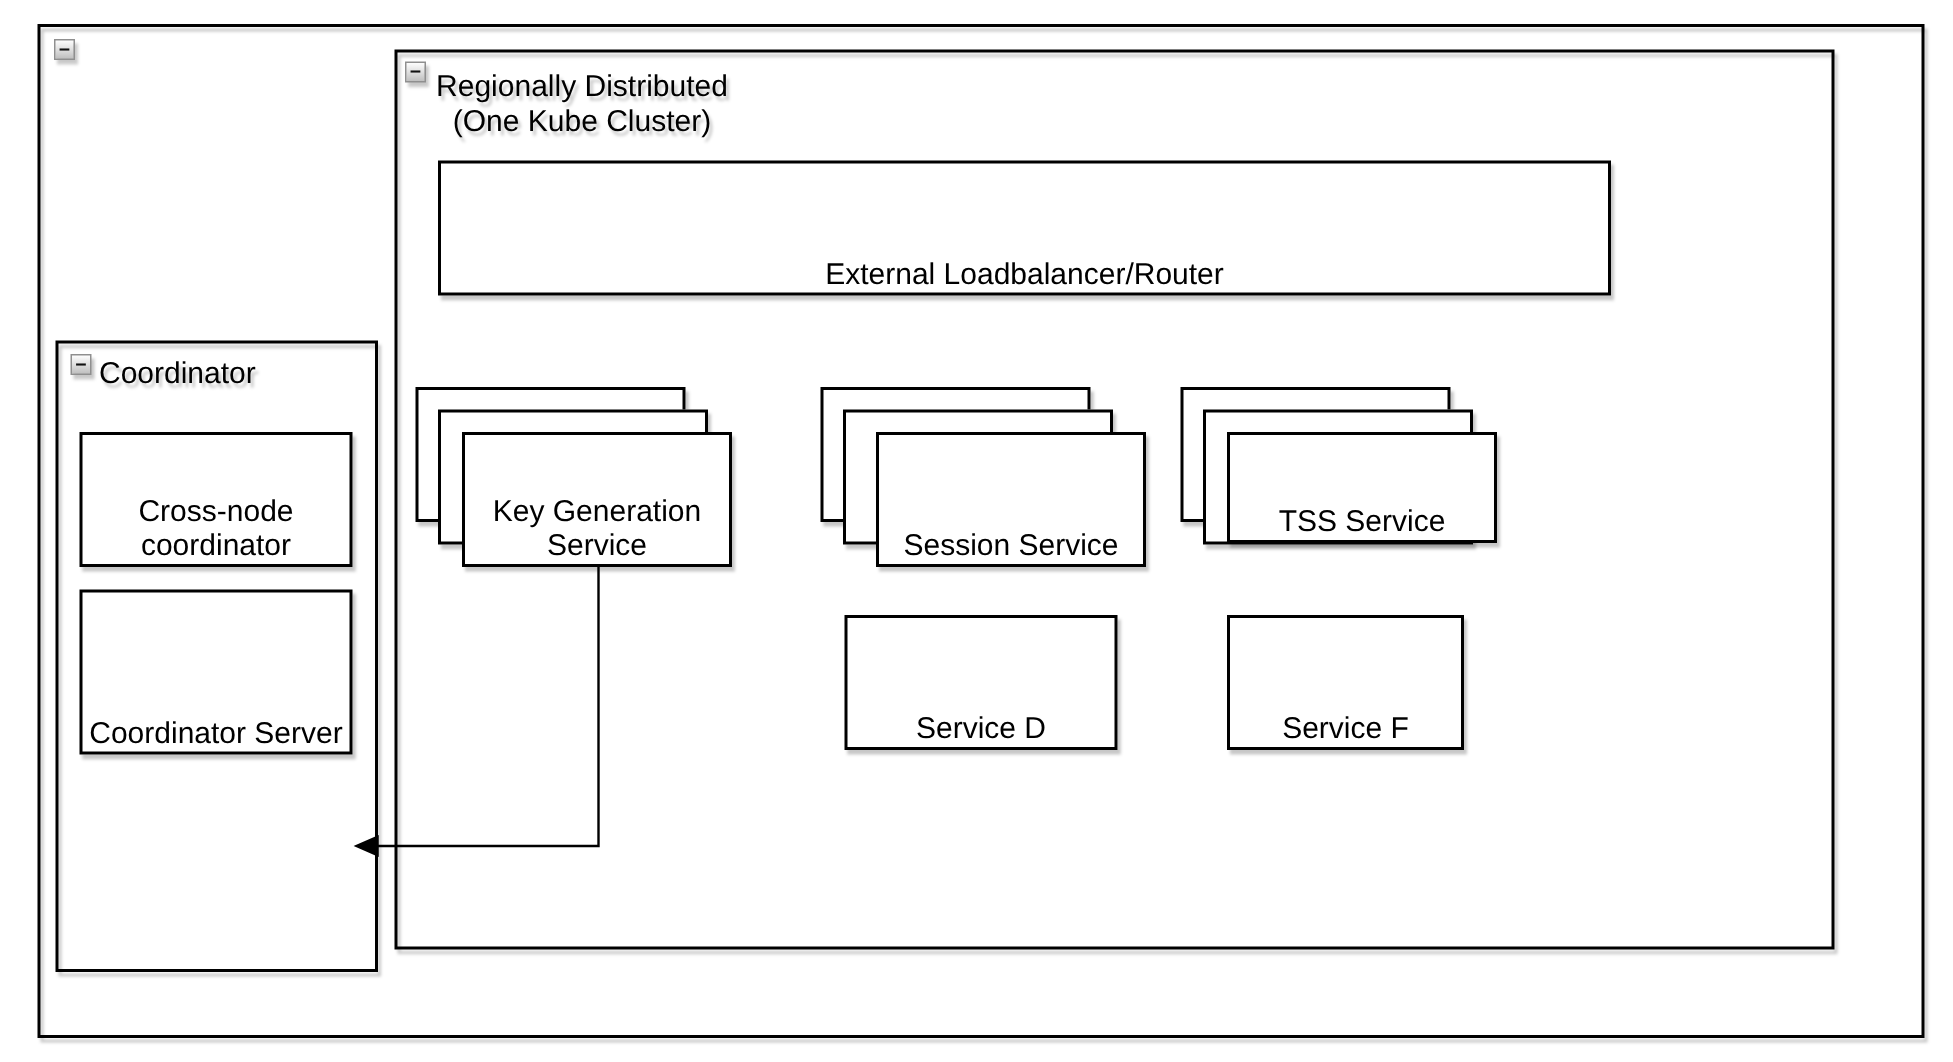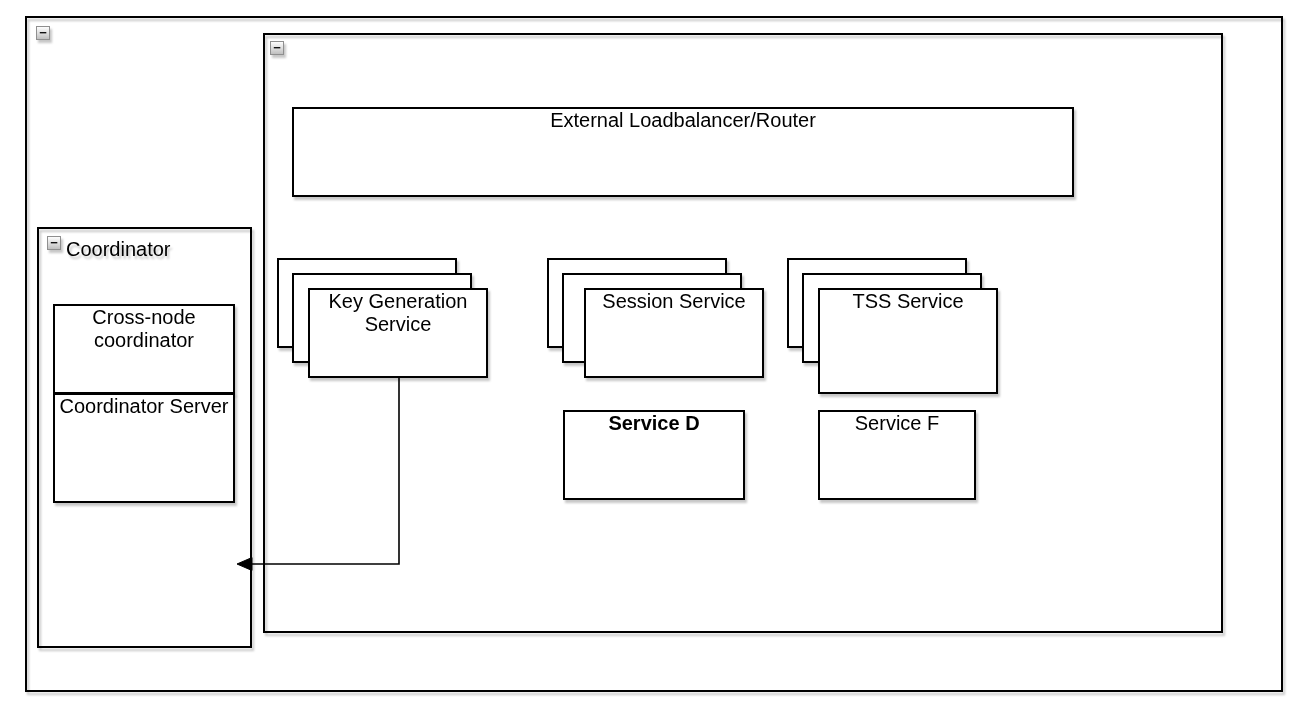--- a/index.html
+++ b/index.html
@@ -4,21 +4,21 @@
 <style>
   html,body{margin:0;padding:0;background:#ffffff;}
   .canvas{
     position:relative;width:1302px;height:708px;background:#ffffff;overflow:hidden;
     font-family:"Liberation Sans","DejaVu Sans",sans-serif;color:#000;
   }
   .canvas *{box-sizing:border-box;}
   .shape{position:absolute;border:2px solid #000;filter:drop-shadow(2px 3px 1px rgba(0,0,0,0.22));}
   .container{background:transparent;}
   .box{
-    background:#ffffff;display:flex;align-items:flex-start;justify-content:center;
+    background:#ffffff;display:flex;align-items:flex-end;justify-content:center;
     text-align:center;font-size:20px;line-height:23px;white-space:pre-line;
   }
   .stackback{position:absolute;width:180px;height:90px;background:#ffffff;border:2px solid #000;
     filter:drop-shadow(2px 3px 1px rgba(0,0,0,0.22));}
   .ctitle{position:absolute;font-size:20px;line-height:23px;white-space:pre-line;}
   .center{text-align:center;}
   .collapse{
     position:absolute;width:14px;height:14px;border:1px solid #8f8f8f;
     background:linear-gradient(180deg,#fdfdfd 0%,#d9d9d9 60%,#bfbfbf 100%);
     display:flex;align-items:center;justify-content:center;cursor:pointer;
@@ -30,44 +30,46 @@
   #c-web3auth .ctitle{left:10px;top:14px;width:140px;}
   #c-regional{left:263px;top:33px;width:960px;height:600px;}
   #c-regional .collapse{left:5px;top:6px;}
   #c-regional .ctitle{left:23px;top:12px;width:200px;}
   #c-coordinator{left:37px;top:227px;width:215px;height:421px;}
   #c-coordinator .collapse{left:8px;top:7px;}
   #c-coordinator .ctitle{left:27px;top:9px;width:170px;text-align:left;}
   #b-lb{left:292px;top:107px;width:782px;height:90px;}
   #b-keygen{left:308px;top:288px;width:180px;height:90px;}
   #b-session{left:552px;top:288px;width:180px;height:90px;margin-left:32px;}
-  #b-tss{left:818px;top:288px;width:180px;height:106px;}
-  #b-serviced{left:563px;top:410px;width:182px;height:90px;font-weight:bold;}
+  #b-tss{left:818px;top:288px;width:180px;height:74px;}
+  #b-serviced{left:563px;top:410px;width:182px;height:90px;}
   #b-servicef{left:818px;top:410px;width:158px;height:90px;}
-  #b-crossnode{left:53px;top:288px;width:182px;height:90px;margin-top:16px;}
+  #b-crossnode{left:53px;top:288px;width:182px;height:90px;}
   #b-coordserver{left:53px;top:393px;width:182px;height:110px;}
   #b-masterdb{left:53px;top:543px;width:182px;height:90px;}
   .overlay{position:absolute;left:0;top:0;width:1302px;height:708px;pointer-events:none;z-index:20;}
   .z1{z-index:1}.z2{z-index:2}.z4{z-index:4}.z5{z-index:5}.z6{z-index:6}
 </style>
 </head>
 <body>
 
 <div class="canvas">
 
   <div class="shape container z1" id="c-web3auth">
     <div class="collapse">
       <span>−</span>
     </div>
   </div>
 
   <div class="shape container z2" id="c-regional">
     <div class="collapse">
       <span>−</span>
     </div>
+    <div class="ctitle center">Regionally Distributed
+(One Kube Cluster)</div>
   </div>
 
   <div class="shape container z2" id="c-coordinator">
     <div class="collapse">
       <span>−</span>
     </div>
     <div class="ctitle">Coordinator</div>
   </div>
 
   <div class="shape box z4" id="b-lb">

